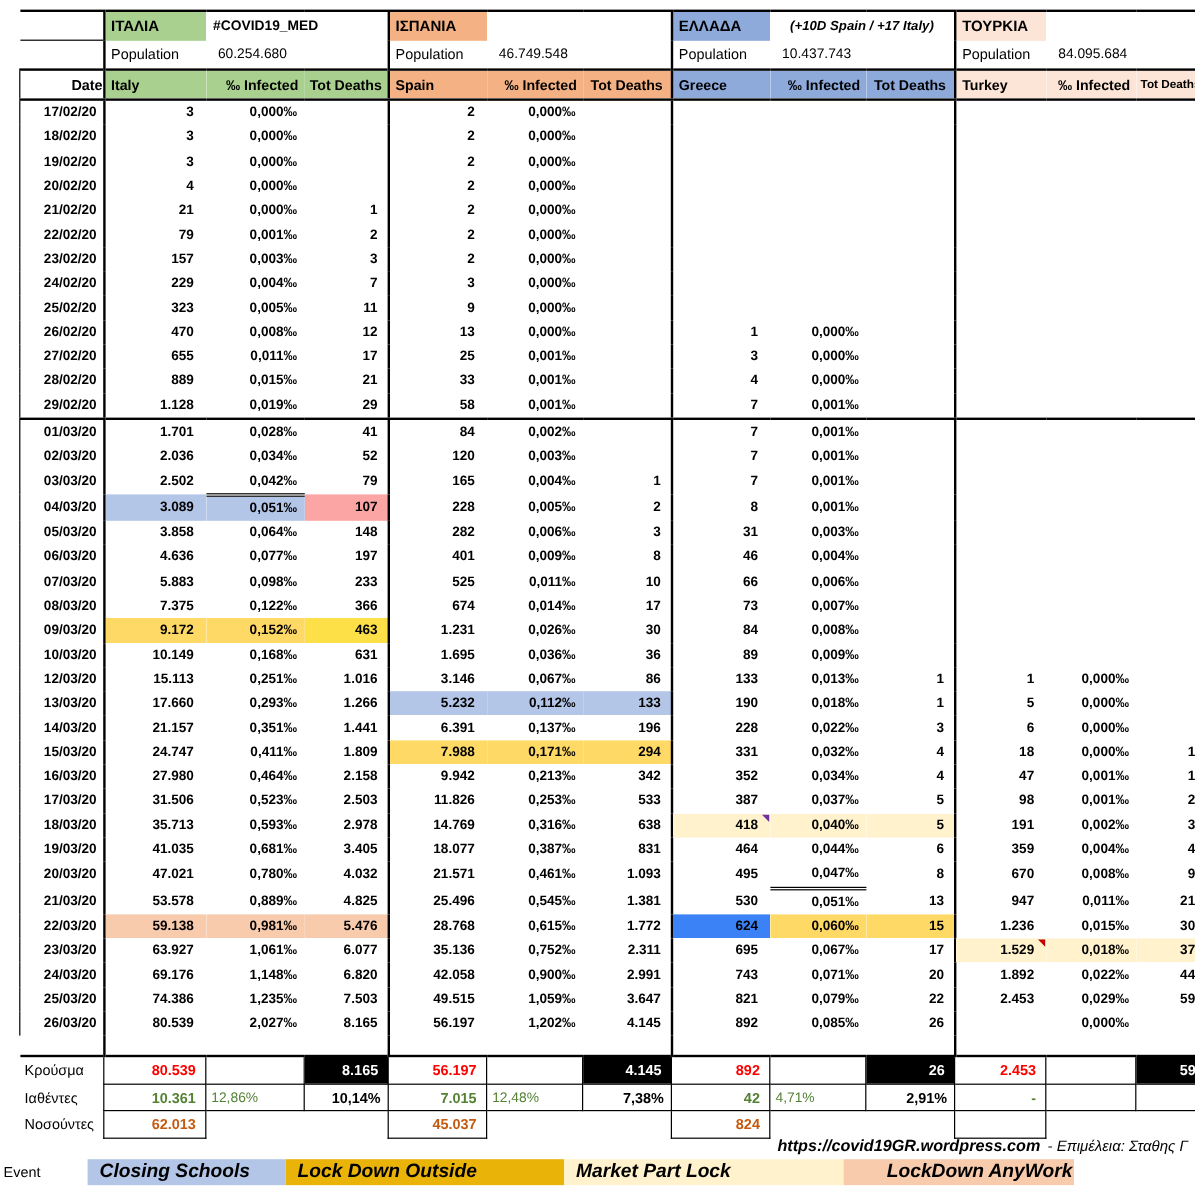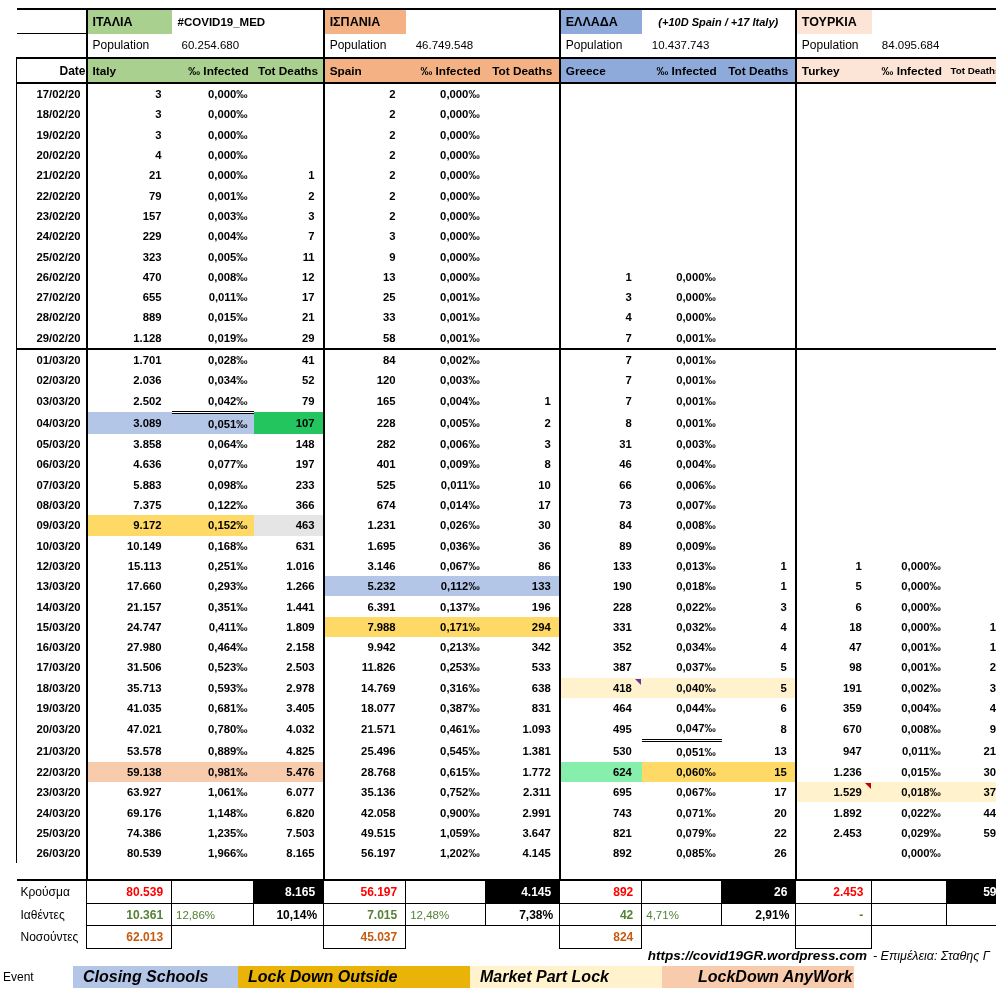--- a/index.html
+++ b/index.html
@@ -62,21 +62,21 @@
   .footer{position:absolute;top:946px;right:6px;font-style:italic;white-space:nowrap;}
   .furl{font-weight:700;font-size:13.5px;}
   .fcredit{font-size:12.5px;padding-left:6px;}
 
   
   .events{position:absolute;left:0;top:966px;height:22px;display:flex;align-items:stretch;}
   .ev-label{width:70px;font-size:12px;line-height:22px;padding-left:3px;}
   .ev-item{display:inline-block;font-style:italic;font-weight:700;font-size:16px;line-height:22px;padding-left:10px;box-sizing:border-box;}
   #ev-items span:nth-child(1){width:165px;}
   #ev-items span:nth-child(2){width:232px;}
-  #ev-items span:nth-child(3){width:192px;}
+  #ev-items span:nth-child(3){width:233px;}
   #ev-items span:nth-child(4){width:192px;padding-left:36px;}
 </style>
 </head>
 <body>
 
 <div class="sheet">
   <table class="tbl">
     <colgroup>
       <col style="width:70px">
       <col style="width:85px">
@@ -367,21 +367,21 @@
           <td class="inf">0,001‰</td>
           <td class="dth"></td>
           <td class="val bl"></td>
           <td class="inf"></td>
           <td class="dth br"></td>
         </tr>
         <tr class="datarow">
           <td class="date-cell">04/03/20</td>
           <td class="val bl" style="background: rgb(180, 198, 231);">3.089</td>
           <td class="inf" style="background: rgb(180, 198, 231);">0,051‰</td>
-          <td class="dth" style="background: #22c55e;">107</td>
+          <td class="dth" style="background: #fca5a5;">107</td>
           <td class="val bl">228</td>
           <td class="inf">0,005‰</td>
           <td class="dth">2</td>
           <td class="val bl">8</td>
           <td class="inf">0,001‰</td>
           <td class="dth"></td>
           <td class="val bl"></td>
           <td class="inf"></td>
           <td class="dth br"></td>
         </tr>
@@ -442,21 +442,21 @@
           <td class="inf">0,007‰</td>
           <td class="dth"></td>
           <td class="val bl"></td>
           <td class="inf"></td>
           <td class="dth br"></td>
         </tr>
         <tr class="datarow">
           <td class="date-cell">09/03/20</td>
           <td class="val bl" style="background: rgb(255, 217, 102);">9.172</td>
           <td class="inf" style="background: rgb(255, 217, 102);">0,152‰</td>
-          <td class="dth" style="background: #e5e5e5;">463</td>
+          <td class="dth" style="background: #fde047;">463</td>
           <td class="val bl">1.231</td>
           <td class="inf">0,026‰</td>
           <td class="dth">30</td>
           <td class="val bl">84</td>
           <td class="inf">0,008‰</td>
           <td class="dth"></td>
           <td class="val bl"></td>
           <td class="inf"></td>
           <td class="dth br"></td>
         </tr>
@@ -626,21 +626,21 @@
           <td class="dth br">21</td>
         </tr>
         <tr class="datarow">
           <td class="date-cell">22/03/20</td>
           <td class="val bl" style="background: rgb(248, 203, 173);">59.138</td>
           <td class="inf" style="background: rgb(248, 203, 173);">0,981‰</td>
           <td class="dth" style="background: rgb(248, 203, 173);">5.476</td>
           <td class="val bl">28.768</td>
           <td class="inf">0,615‰</td>
           <td class="dth">1.772</td>
-          <td class="val bl" style="background: #86efac;">624</td>
+          <td class="val bl" style="background: #3b82f6;">624</td>
           <td class="inf" style="background: rgb(255, 217, 102);">0,060‰</td>
           <td class="dth" style="background: rgb(255, 217, 102);">15</td>
           <td class="val bl">1.236</td>
           <td class="inf">0,015‰</td>
           <td class="dth br">30</td>
         </tr>
         <tr class="datarow">
           <td class="date-cell">23/03/20</td>
           <td class="val bl">63.927</td>
           <td class="inf">1,061‰</td>
@@ -681,21 +681,21 @@
           <td class="val bl">821</td>
           <td class="inf">0,079‰</td>
           <td class="dth">22</td>
           <td class="val bl">2.453</td>
           <td class="inf">0,029‰</td>
           <td class="dth br">59</td>
         </tr>
         <tr class="datarow">
           <td class="date-cell">26/03/20</td>
           <td class="val bl">80.539</td>
-          <td class="inf">1,966‰</td>
+          <td class="inf">2,027‰</td>
           <td class="dth">8.165</td>
           <td class="val bl">56.197</td>
           <td class="inf">1,202‰</td>
           <td class="dth">4.145</td>
           <td class="val bl">892</td>
           <td class="inf">0,085‰</td>
           <td class="dth">26</td>
           <td class="val bl"></td>
           <td class="inf">0,000‰</td>
           <td class="dth br"></td>

